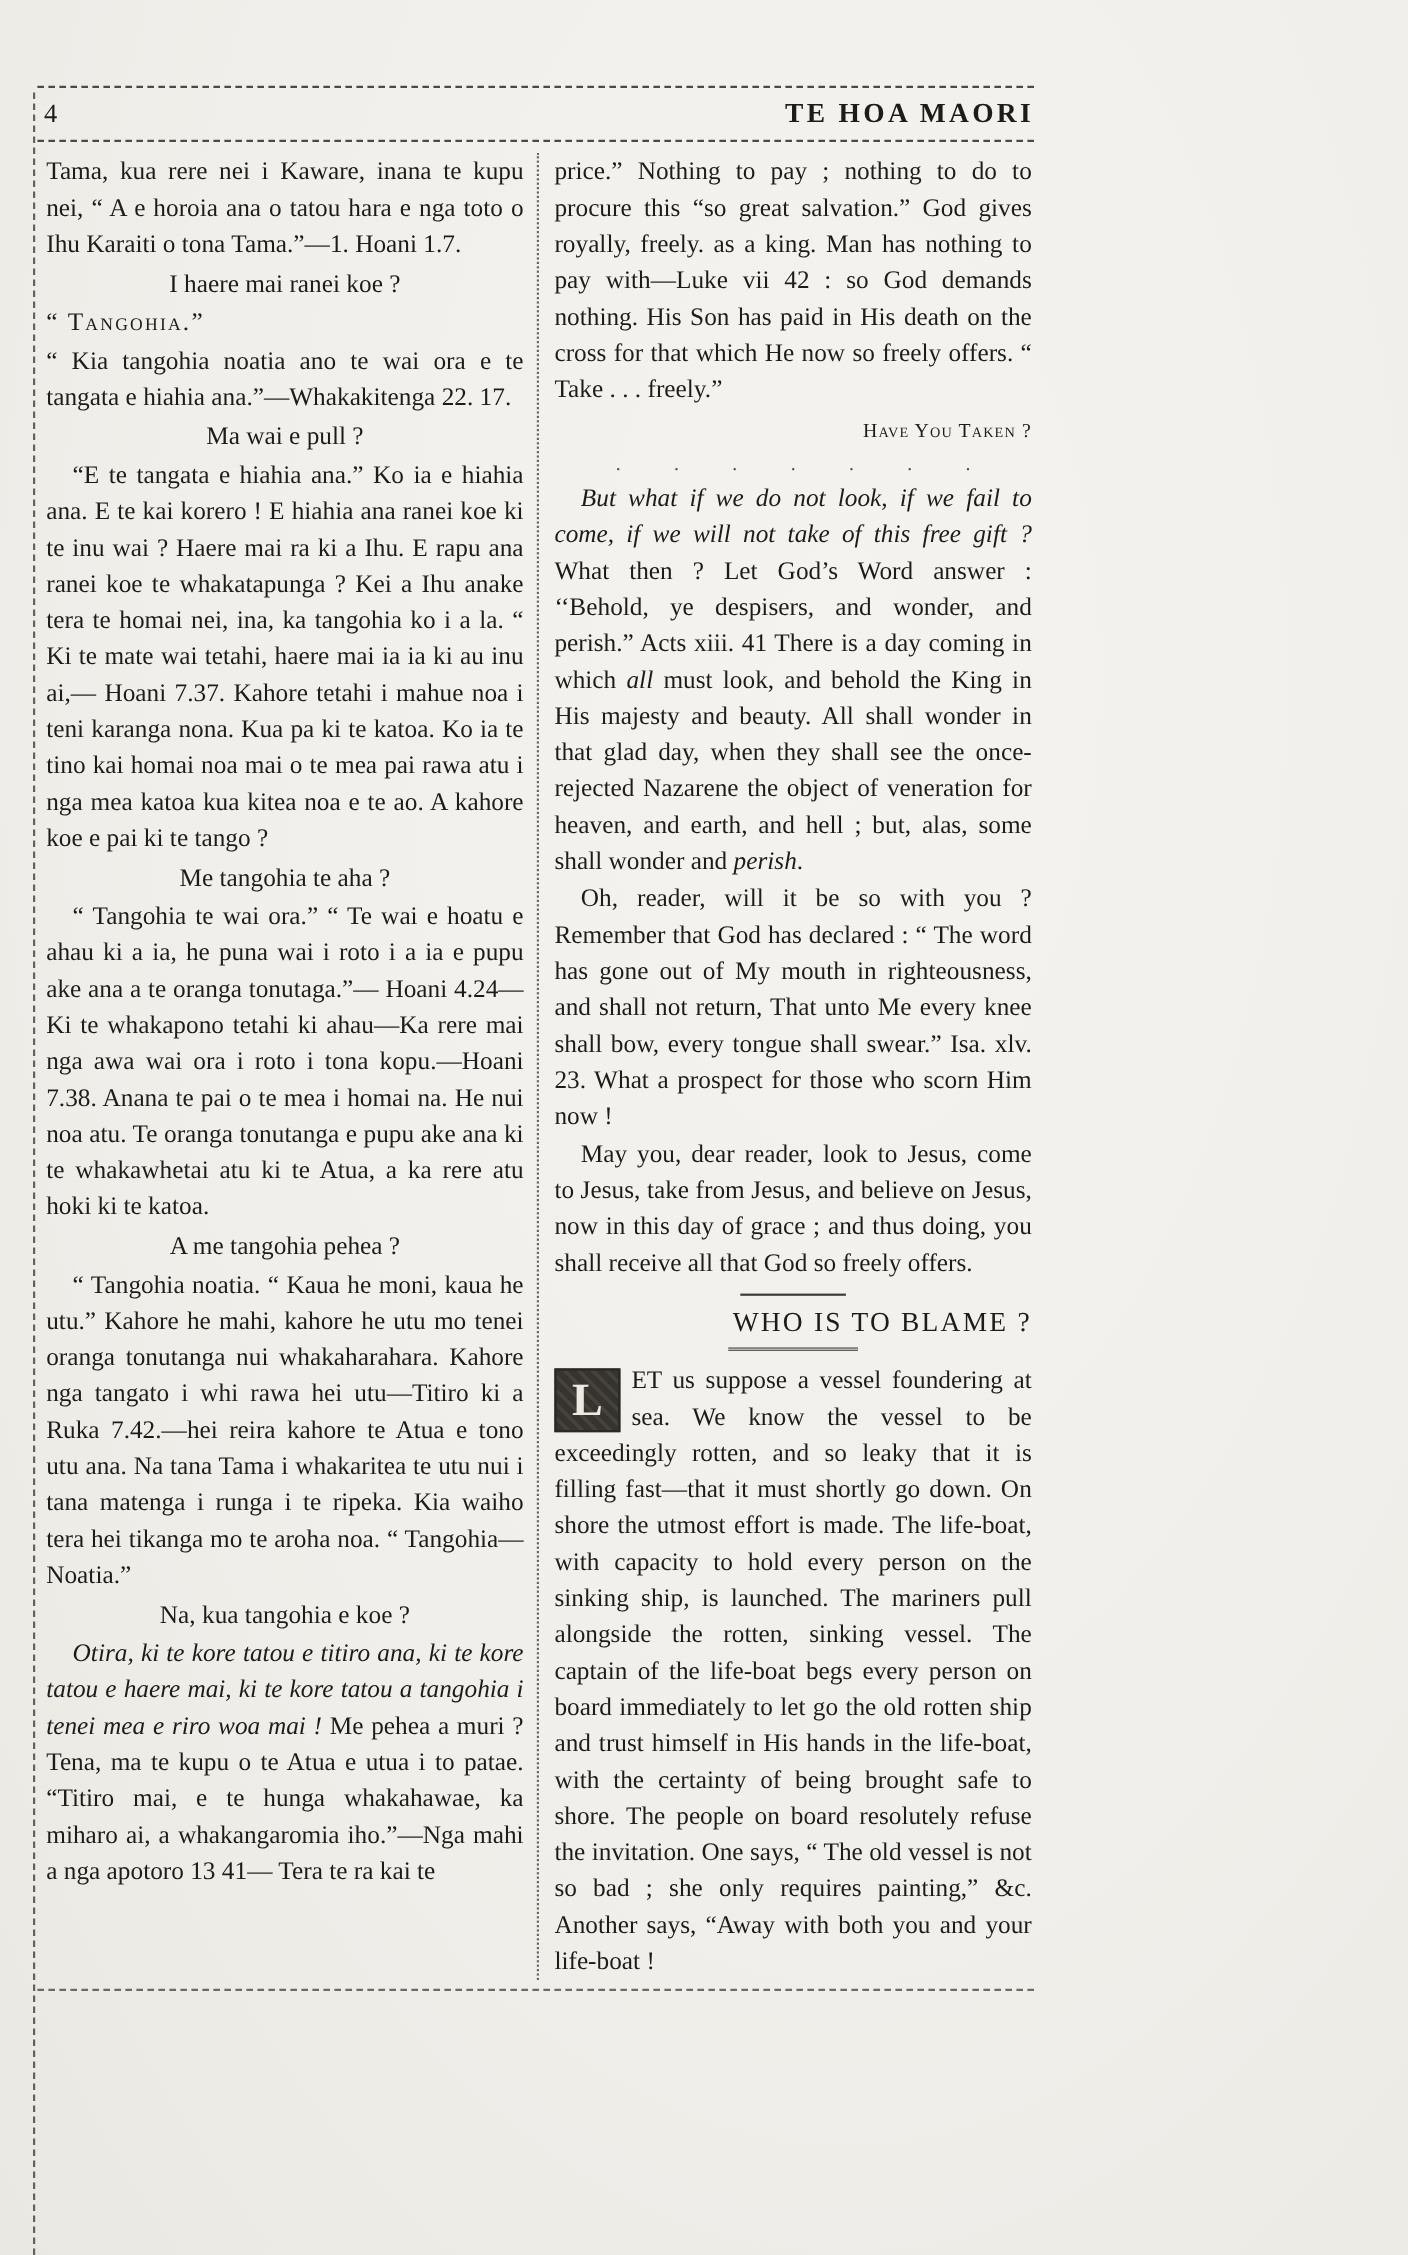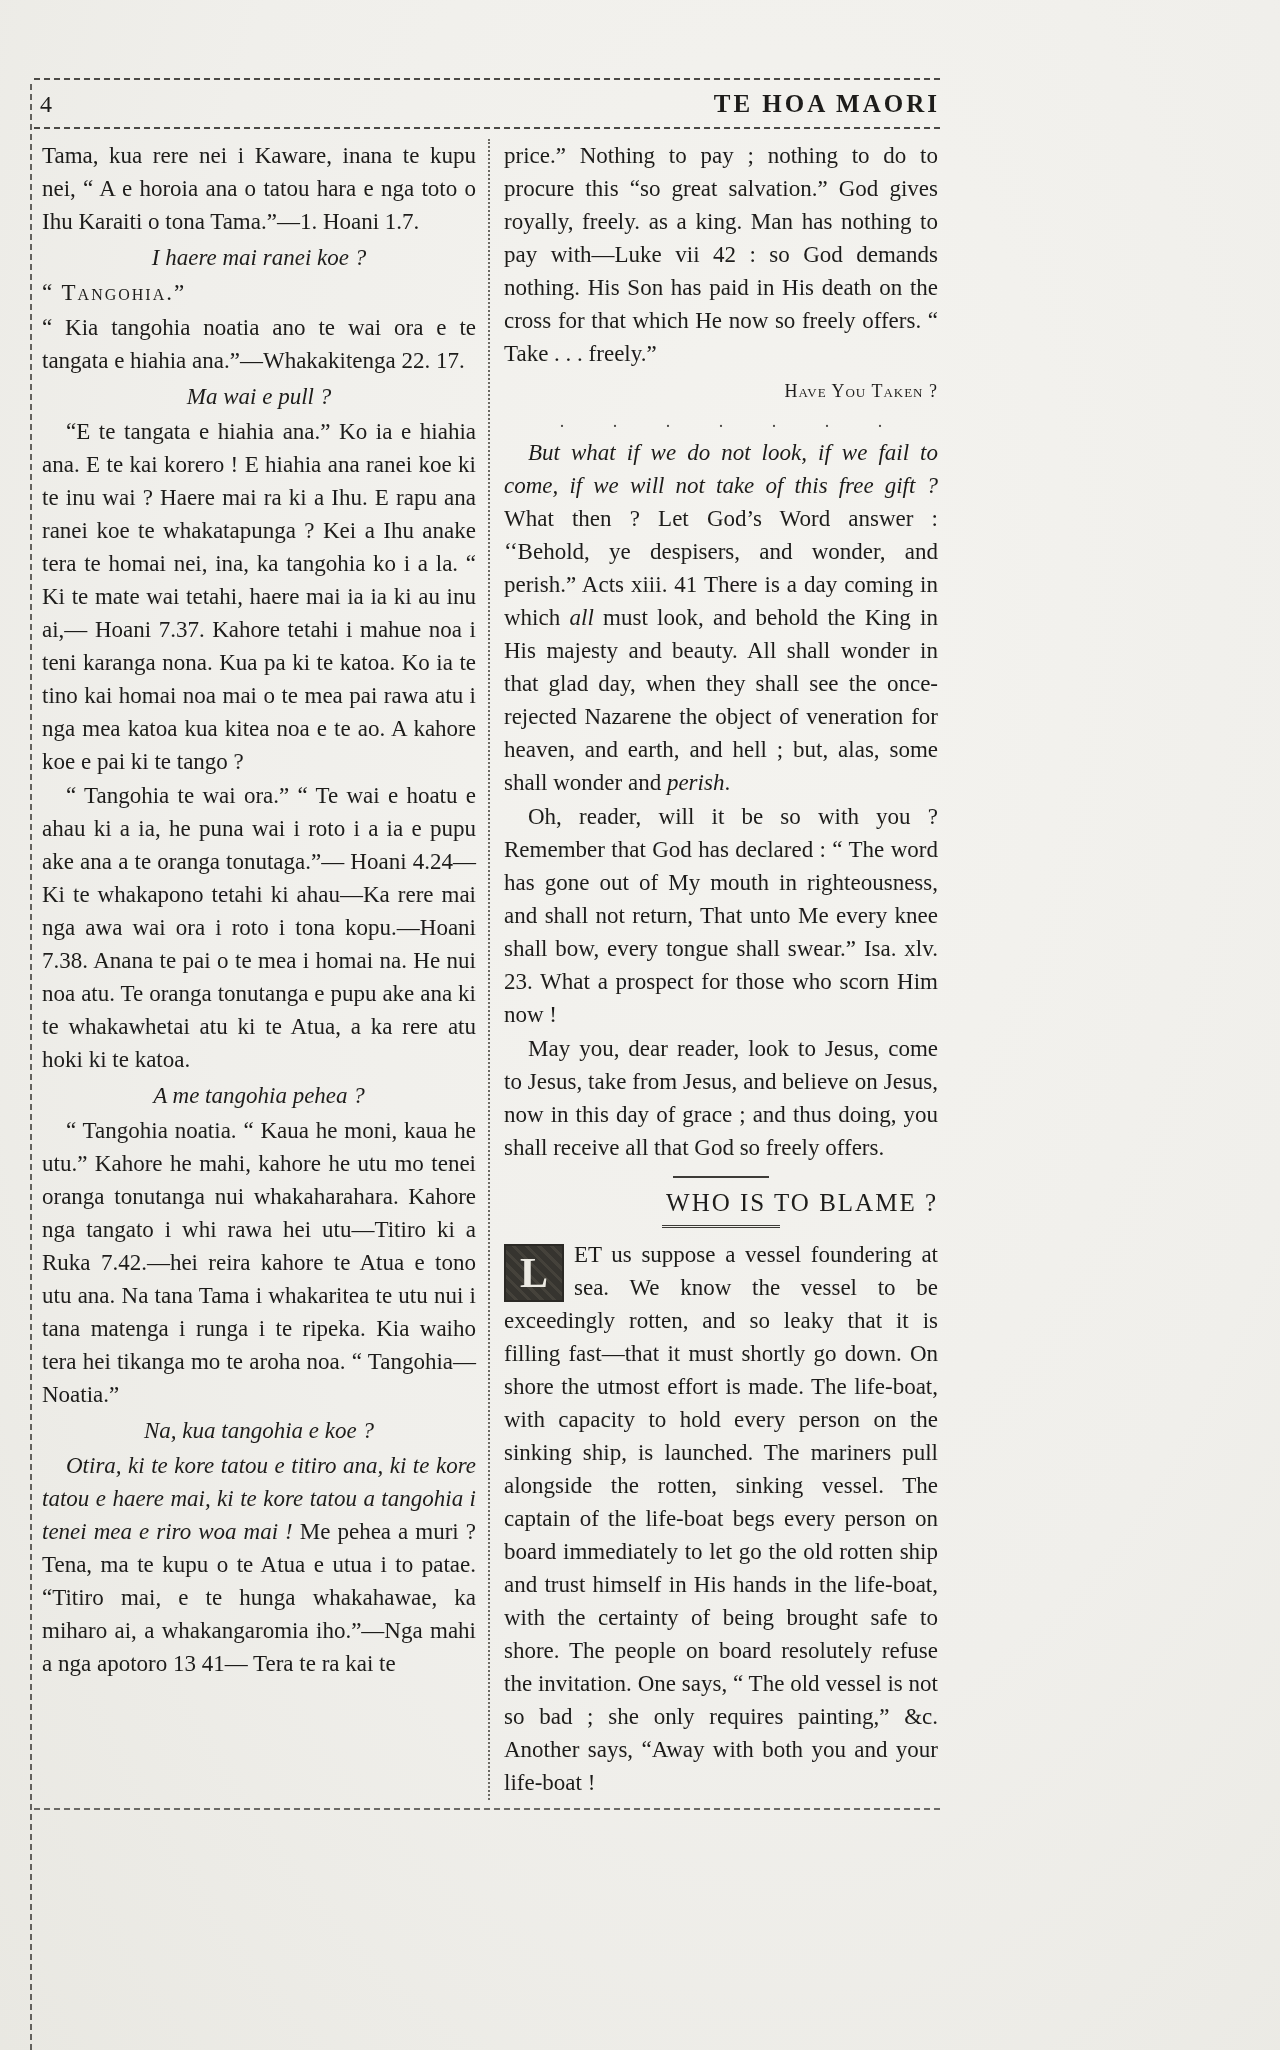--- a/index.html
+++ b/index.html
@@ -20,21 +20,21 @@
   .pagenum { position:absolute; left:6px; font-size:24px; }
   .title { width:100%; text-align:right; font-size:25px; font-weight:bold; letter-spacing:3px; }
   .under-rule { margin-top:2px; }
   .columns { display:flex; margin-top:10px; align-items:stretch; }
   .col { font-size:23px; line-height:33px; text-align:justify; }
   .col-left  { flex:0 0 434px; padding:0 12px 0 8px; }
   .col-right { flex:1; padding:0 2px 0 14px; }
   .divider { width:0; border-left:2px dotted #6a6862; }
   p { margin:0 0 1px 0; text-indent:24px; }
   p.no-indent { text-indent:0; }
-  .crosshead { font-style:italic; font-weight:normal; text-align:center; font-size:23px; margin:3px 0 2px; }
+  .crosshead { font-weight:normal; text-align:center; font-size:23px; margin:3px 0 2px; }
   .smallcaps-line { text-align:left; font-variant:small-caps; letter-spacing:2px; margin:0 0 2px; }
   .sc-head { text-align:right; font-variant:small-caps; font-size:18px; letter-spacing:1px; margin:5px 0 2px; }
   .caps-head { text-align:right; font-size:25px; letter-spacing:2px; margin:8px 0 2px; }
   .dots { text-align:center; word-spacing:44px; color:#4c4a46; font-size:18px; line-height:22px; margin:0 0 4px; }
   .short-rule { width:96px; border-top:2px solid #3d3b37; margin:12px auto 6px; }
   .dash-rule  { width:118px; border-top:3px double #3d3b37; margin:6px auto 10px; }
   .dropcap {
     float:left; width:56px; height:54px; margin:6px 10px 2px 0;
     background:#36342f;
     background-image:repeating-linear-gradient(45deg, #36342f 0 6px, #45423b 6px 9px);
@@ -63,20 +63,21 @@
 
     <div class="columns">
 
       <div class="col col-left">
         <p class="no-indent">Tama, kua rere nei i Kaware, inana te kupu nei, “ A e horoia ana o tatou hara e nga toto o Ihu Karaiti o tona Tama.”—1. Hoani 1.7.</p>
         <div class="crosshead">I haere mai ranei koe ?</div>
         <div class="smallcaps-line">“ Tangohia.”</div>
         <p class="no-indent">“ Kia tangohia noatia ano te wai ora e te tangata e hiahia ana.”—Whakakitenga 22. 17.</p>
         <div class="crosshead">Ma wai e pull ?</div>
         <p>“E te tangata e hiahia ana.”  Ko ia e hiahia ana.  E te kai korero !  E hiahia ana ranei koe ki te inu wai ?  Haere mai ra ki a Ihu.  E rapu ana ranei koe te whakatapunga ?  Kei a Ihu anake tera te homai nei, ina, ka tangohia ko i a la.  “ Ki te mate wai tetahi, haere mai ia ia ki au inu ai,— Hoani 7.37.  Kahore tetahi i mahue noa i teni karanga nona.  Kua pa ki te katoa. Ko ia te tino kai homai noa mai o te mea pai rawa atu i nga mea katoa kua kitea noa e te ao.  A kahore koe e pai ki te tango ?</p>
+        <div class="crosshead">Me tangohia te aha ?</div>
         <p>“ Tangohia te wai ora.”  “ Te wai e hoatu e ahau ki a ia, he puna wai i roto i a ia e pupu ake ana a te oranga tonutaga.”— Hoani 4.24—Ki te whakapono tetahi ki ahau—Ka rere mai nga awa wai ora i roto i tona kopu.—Hoani 7.38.  Anana te pai o te mea i homai na.  He nui noa atu.  Te oranga tonutanga e pupu ake ana ki te whakawhetai atu ki te Atua, a ka rere atu hoki ki te katoa.</p>
         <div class="crosshead">A me tangohia pehea ?</div>
         <p>“ Tangohia noatia.  “ Kaua he moni, kaua he utu.”  Kahore he mahi, kahore he utu mo tenei oranga tonutanga nui whakaharahara.  Kahore nga tangato i whi rawa hei utu—Titiro ki a Ruka 7.42.—hei reira kahore te Atua e tono utu ana.  Na tana Tama i whakaritea te utu nui i tana matenga i runga i te ripeka. Kia waiho tera hei tikanga mo te aroha noa. “ Tangohia—Noatia.”</p>
         <div class="crosshead">Na, kua tangohia e koe ?</div>
         <p><em>Otira, ki te kore tatou e titiro ana, ki te kore tatou e haere mai, ki te kore tatou a tangohia i tenei mea e riro woa mai !</em><span>  Me pehea a muri ? Tena, ma te kupu o te Atua e utua i to patae.  “Titiro mai, e te hunga whakahawae, ka miharo ai, a whakangaromia iho.”—Nga mahi a nga apotoro 13 41— Tera te ra kai te</span></p>
       </div>
 
       <div class="divider"></div>
 
       <div class="col col-right">

